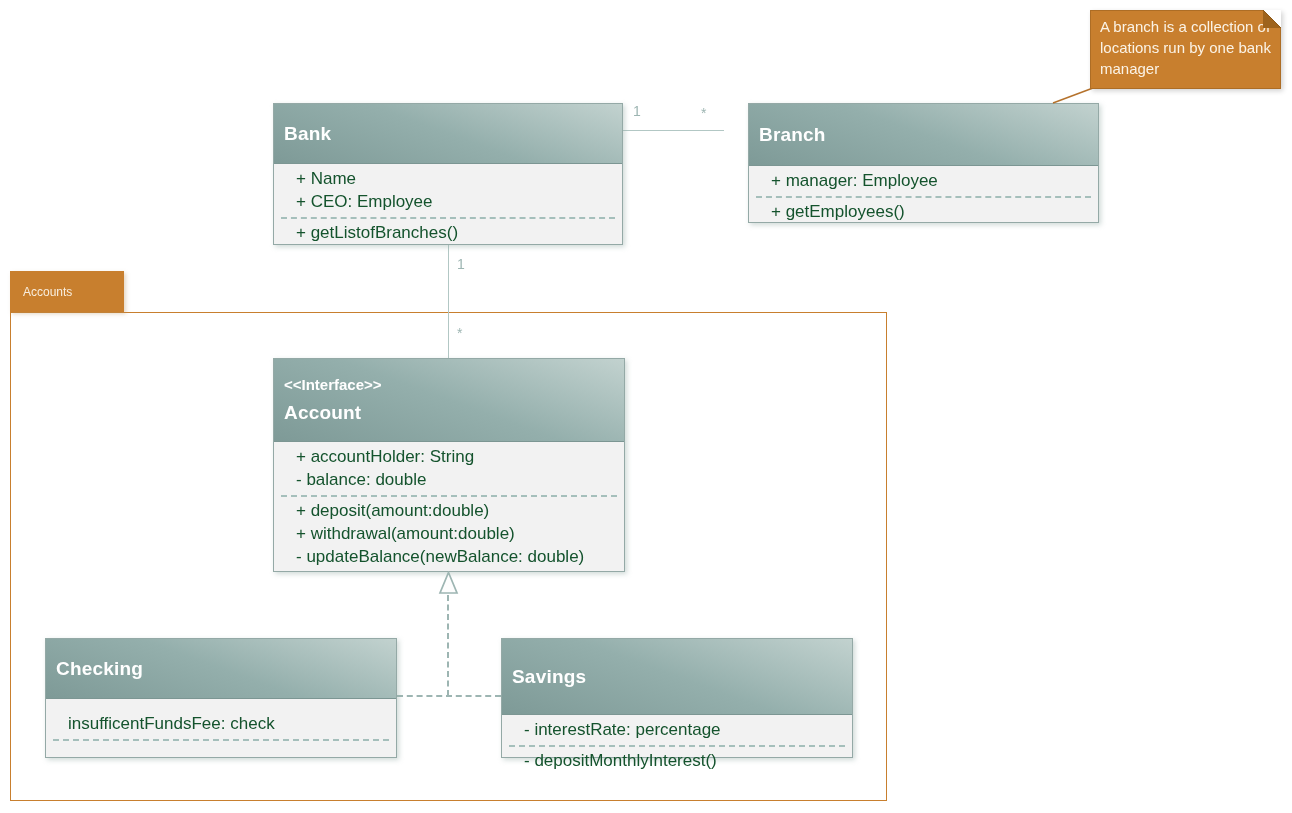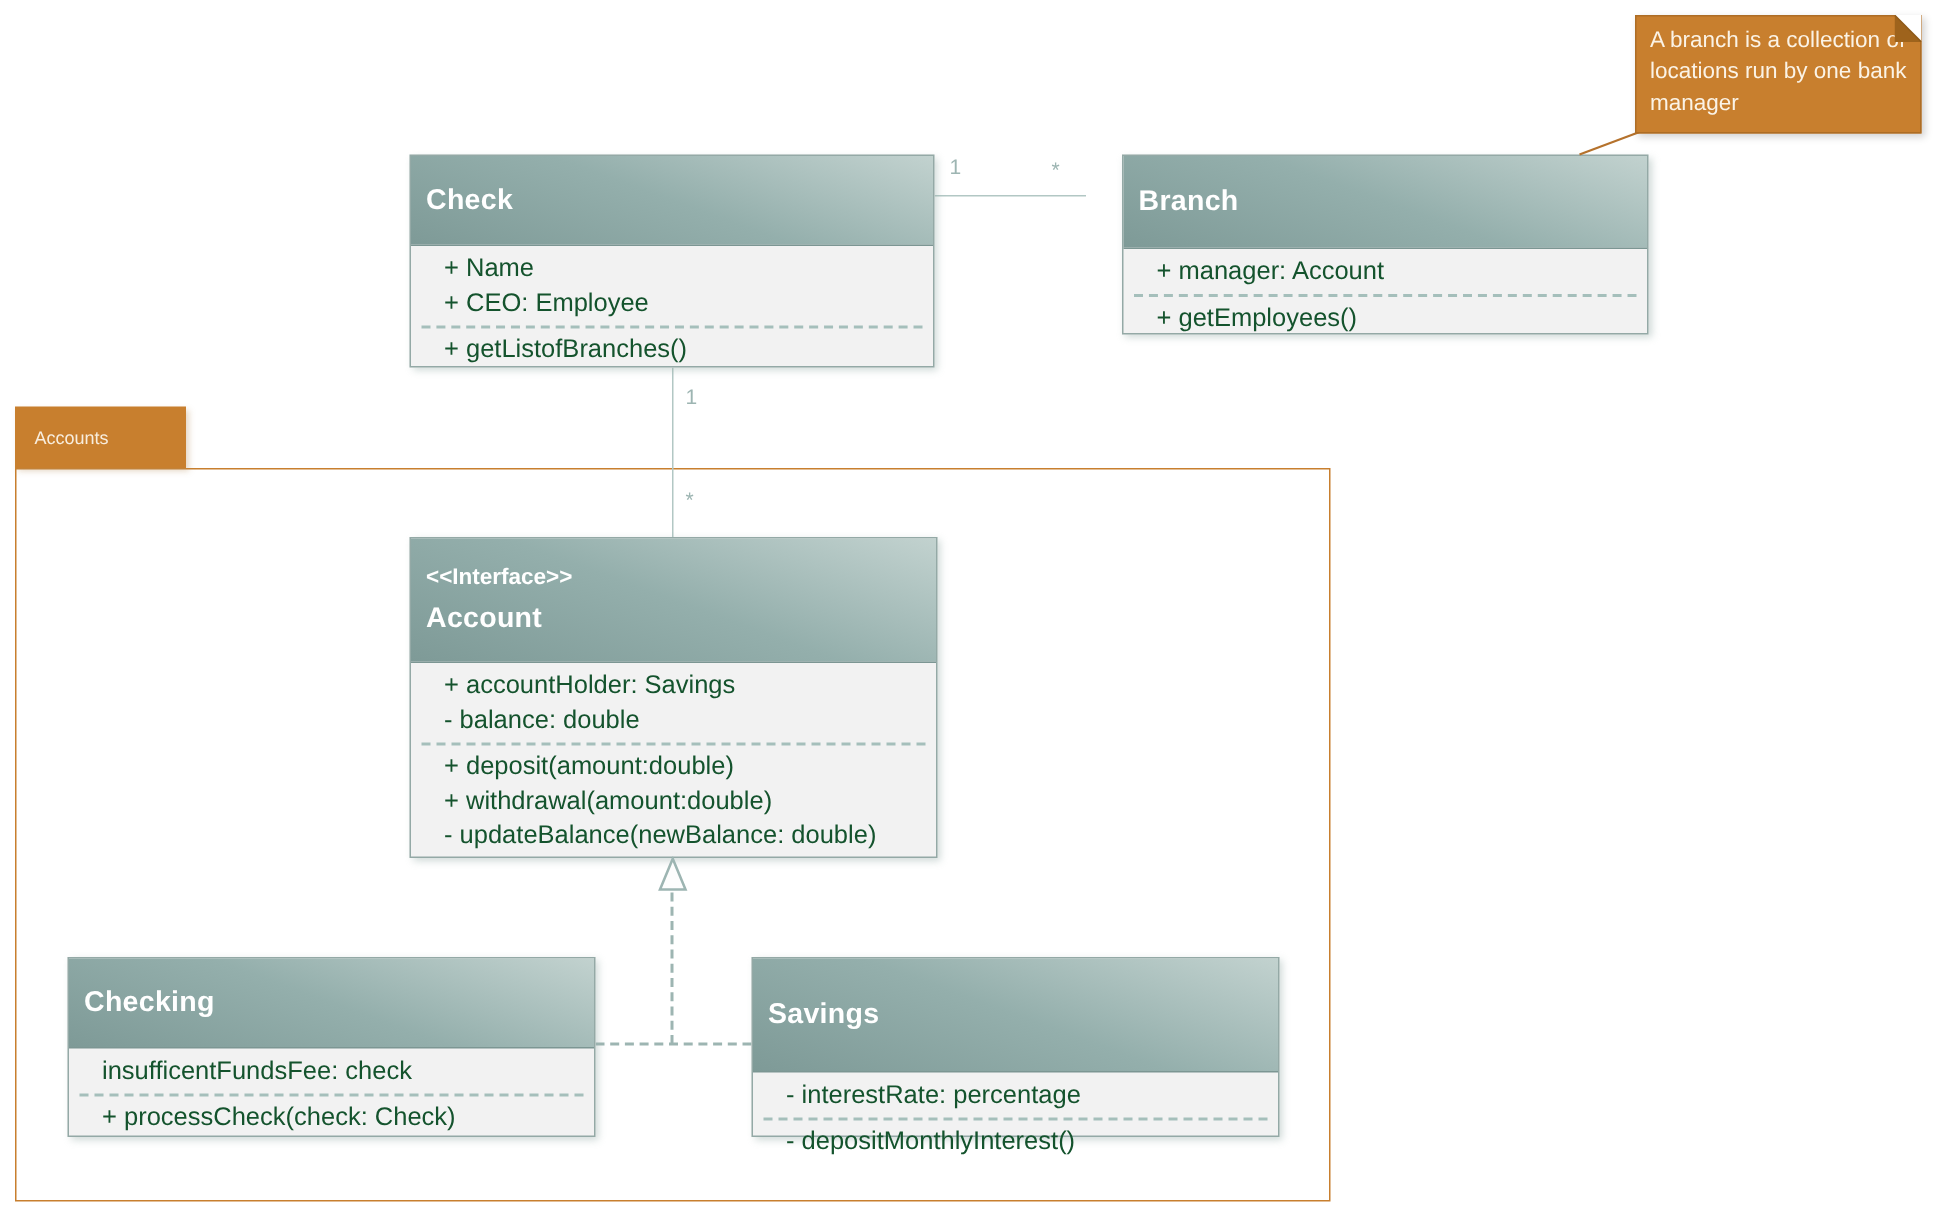--- a/index.html
+++ b/index.html
@@ -85,64 +85,63 @@
     <span>A branch is a collection of locations run by one bank manager</span>
     <svg class="note-fold" width="18" height="18" viewBox="0 0 18 18">
       <path d="M0 0 L18 18 L0 18 Z" fill="#9e631c"></path>
       <path d="M0 0 L18 0 L18 18 Z" fill="#ffffff"></path>
       <line x1="0" y1="0" x2="18" y2="18" stroke="#8d5817" stroke-width="1"></line>
     </svg>
   </div>
 
   <div class="uml-class" style="left:273px; top:103px; width:350px; height:142px;">
     <div class="uml-head" style="height:60px">
-      <div class="uml-title">Check</div>
+      <div class="uml-title">Bank</div>
     </div>
     <div class="uml-body">
       <div class="uml-row">+ Name</div>
       <div class="uml-row">+ CEO: Employee</div>
       <div class="uml-sep"></div>
       <div class="uml-row">+ getListofBranches()</div>
     </div>
   </div>
 
   <div class="uml-class" style="left:748px; top:103px; width:351px; height:120px;">
     <div class="uml-head" style="height:62px">
       <div class="uml-title">Branch</div>
     </div>
     <div class="uml-body">
-      <div class="uml-row">+ manager: Account</div>
+      <div class="uml-row">+ manager: Employee</div>
       <div class="uml-sep"></div>
       <div class="uml-row">+ getEmployees()</div>
     </div>
   </div>
 
   <div class="uml-class" style="left:273px; top:358px; width:352px; height:214px;">
     <div class="uml-head" style="height:83px">
       <div class="uml-stereotype">&lt;&lt;Interface&gt;&gt;</div>
       <div class="uml-title">Account</div>
     </div>
     <div class="uml-body">
-      <div class="uml-row">+ accountHolder: Savings</div>
+      <div class="uml-row">+ accountHolder: String</div>
       <div class="uml-row">- balance: double</div>
       <div class="uml-sep"></div>
       <div class="uml-row">+ deposit(amount:double)</div>
       <div class="uml-row">+ withdrawal(amount:double)</div>
       <div class="uml-row">- updateBalance(newBalance: double)</div>
     </div>
   </div>
 
   <div class="uml-class" style="left:45px; top:638px; width:352px; height:120px;">
     <div class="uml-head" style="height:60px">
       <div class="uml-title">Checking</div>
     </div>
     <div class="uml-body">
       <div class="uml-row">insufficentFundsFee: check</div>
       <div class="uml-sep"></div>
-      <div class="uml-row">+ processCheck(check: Check)</div>
     </div>
   </div>
 
   <div class="uml-class" style="left:501px; top:638px; width:352px; height:120px;">
     <div class="uml-head" style="height:76px">
       <div class="uml-title">Savings</div>
     </div>
     <div class="uml-body">
       <div class="uml-row">- interestRate: percentage</div>
       <div class="uml-sep"></div>

